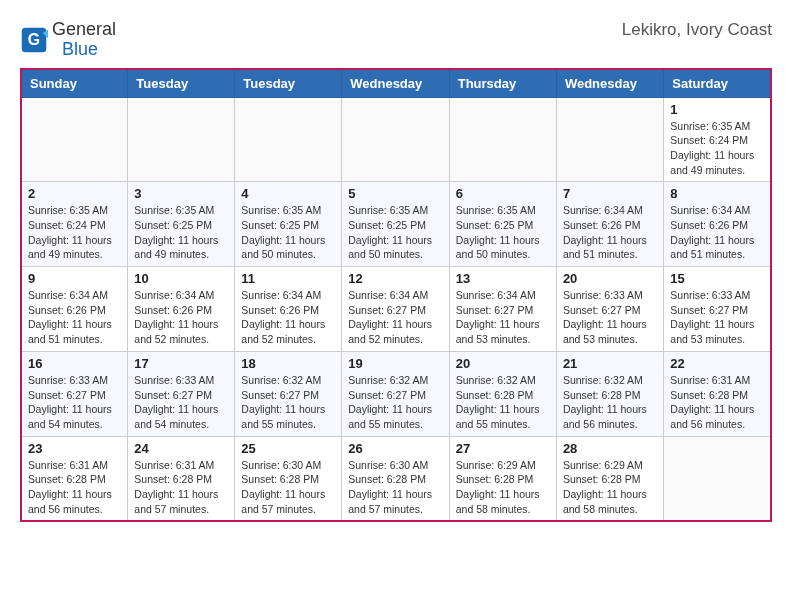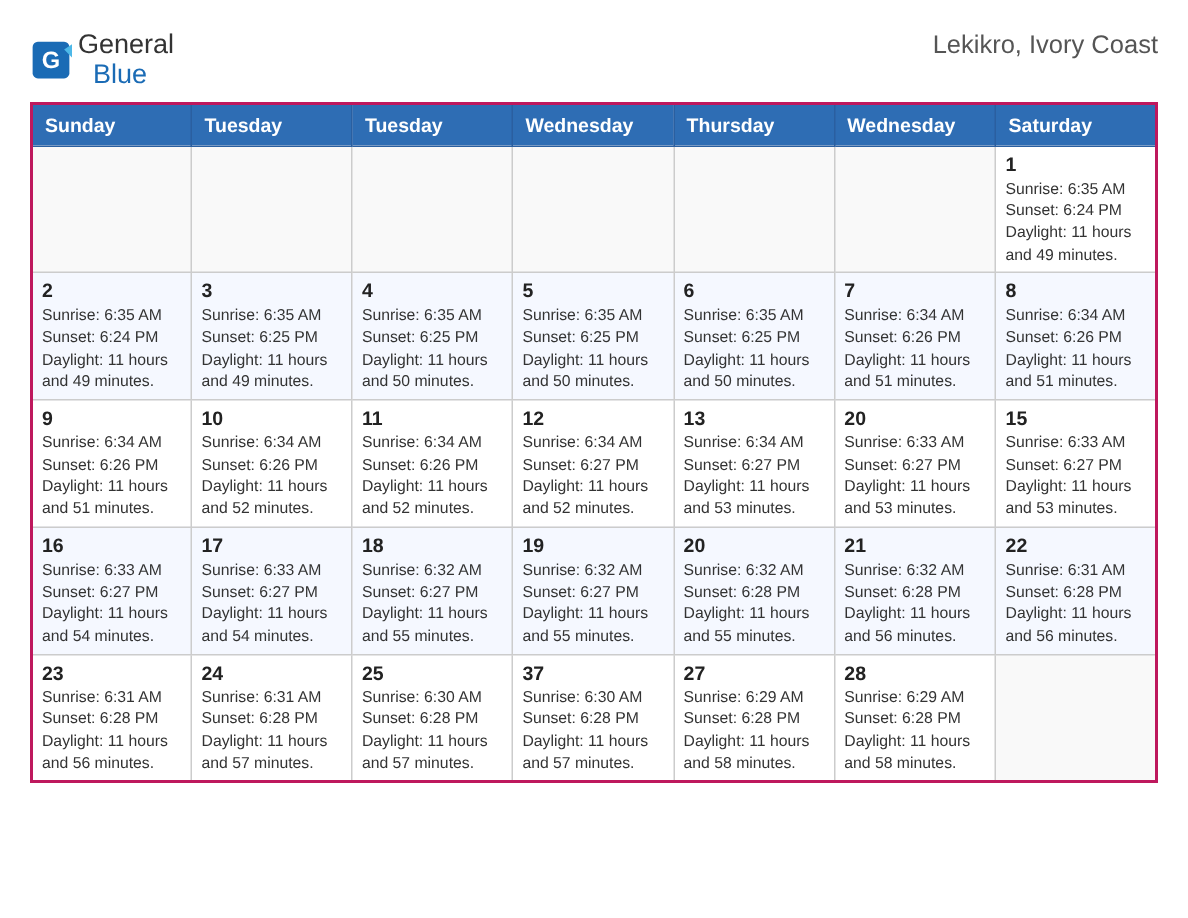--- a/index.html
+++ b/index.html
@@ -284,21 +284,21 @@
 Sunset: 6:28 PM
 Daylight: 11 hours and 57 minutes.</div>
         </td>
         <td>
           <div class="day-num">25</div>
           <div class="day-info" style="white-space: pre-line;">Sunrise: 6:30 AM
 Sunset: 6:28 PM
 Daylight: 11 hours and 57 minutes.</div>
         </td>
         <td>
-          <div class="day-num">37</div>
+          <div class="day-num">26</div>
           <div class="day-info" style="white-space: pre-line;">Sunrise: 6:30 AM
 Sunset: 6:28 PM
 Daylight: 11 hours and 57 minutes.</div>
         </td>
         <td>
           <div class="day-num">27</div>
           <div class="day-info" style="white-space: pre-line;">Sunrise: 6:29 AM
 Sunset: 6:28 PM
 Daylight: 11 hours and 58 minutes.</div>
         </td>

